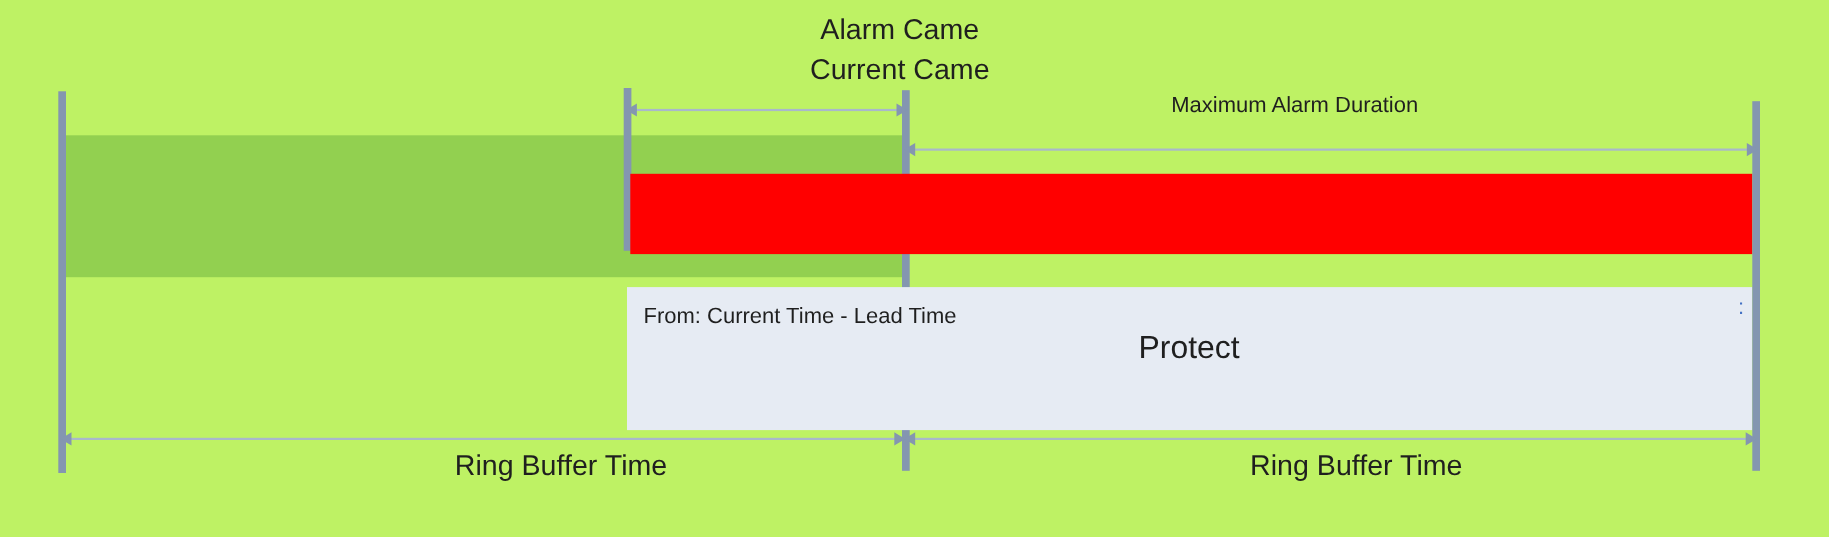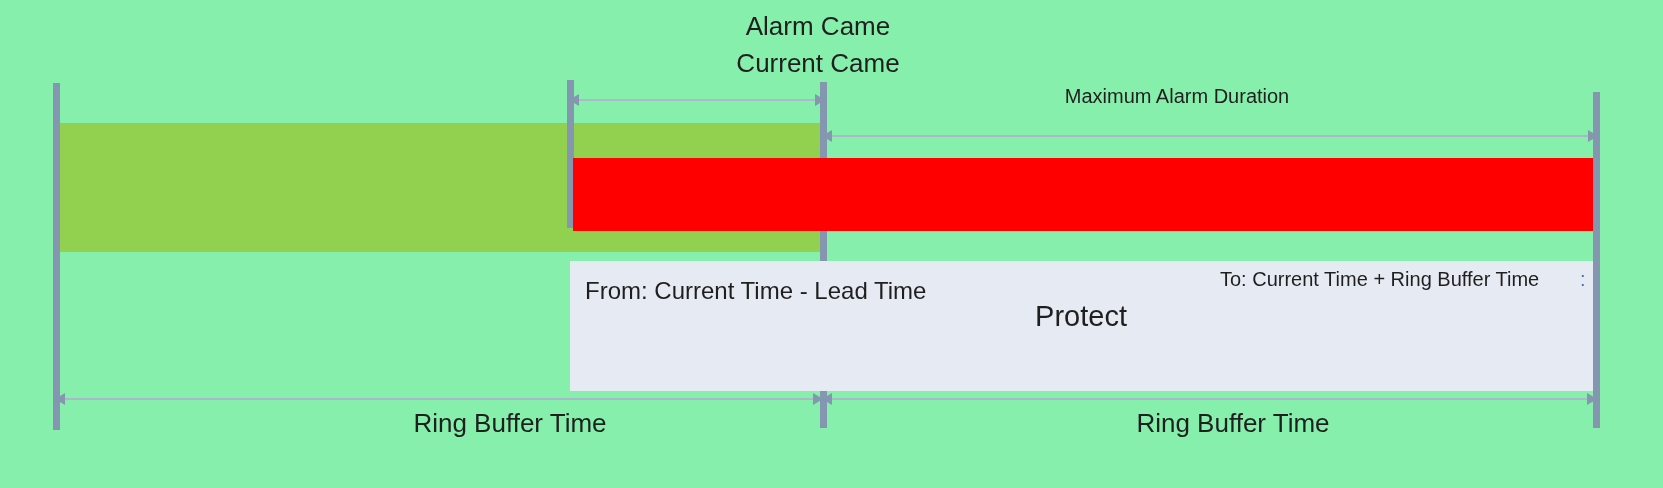--- a/index.html
+++ b/index.html
@@ -1,20 +1,20 @@
 <!DOCTYPE html>
 <html style="--pre-record-bar: #92d050; --alarm-record-bar: #ff0000; --protect-box: #e6ebf3; --tick: #8496b0; --arrow: #a9b8cb; --text: #1f1f1f; --colon: #4472c4;"><head>
 <meta charset="utf-8">
 <style>
   html, body { margin: 0; padding: 0; background: #ffffff; }
   .stage {
     position: relative;
     width: 1663px;
     height: 488px;
-    background: #86efac;
+    background: #bef264;
     overflow: hidden;
     font-family: "Liberation Sans", "DejaVu Sans", sans-serif;
     color: var(--text, #1f1f1f);
   }
   
   .bar { position: absolute; }
   .bar.green {
     left: 57px; top: 123px; width: 766px; height: 129px;
     background: var(--pre-record-bar, #92d050);
     z-index: 1;
@@ -59,21 +59,21 @@
   .arrow::after  { right: -9px; border-left: 10px solid var(--tick, #8496b0); }
   .arrow.lead-time    { left: 578px; top: 99px;  width: 238px; }
   .arrow.max-duration { left: 831px; top: 135px; width: 758px; }
   .arrow.rbt-left     { left: 64px;  top: 398px; width: 750px; }
   .arrow.rbt-right    { left: 831px; top: 398px; width: 757px; }
   
   .lbl { position: absolute; white-space: nowrap; z-index: 7; }
   .lbl.centered { transform: translateX(-50%); text-align: center; }
   .lbl.alarm-came { left: 818px; top: 8px; font-size: 26px; line-height: 37px; }
   .lbl.max-duration-lbl { left: 1177px; top: 85px; font-size: 20px; }
-  .lbl.from-lbl { left: 585px; top: 277px; font-size: 24px; text-align: right; }
+  .lbl.from-lbl { left: 585px; top: 277px; font-size: 20px; text-align: right; }
   .lbl.to-lbl { left: 1220px; top: 268px; font-size: 20px; }
   .lbl.colon-lbl { left: 1580px; top: 268px; font-size: 20px; color: var(--colon, #4472c4); }
   .lbl.protect-lbl { left: 1081px; top: 300px; font-size: 29px; }
   .lbl.rbt-lbl { top: 408px; font-size: 26px; text-align: center; }
   .lbl.rbt-lbl.left { left: 510px; }
   .lbl.rbt-lbl.right { left: 1233px; }
 </style>
 </head>
 <body>
 
@@ -97,21 +97,20 @@
 
   <div class="lbl centered alarm-came">
     <div>Alarm Came</div>
     <div>Current Came</div>
   </div>
 
   <div class="lbl centered max-duration-lbl">Maximum Alarm Duration</div>
 
   <div class="lbl from-lbl">From: Current Time - Lead Time</div>
 
-  <div class="lbl to-lbl">To: Current Time + Ring Buffer Time</div>
 
   <div class="lbl colon-lbl">:</div>
 
   <div class="lbl centered protect-lbl">Protect</div>
 
   <div class="lbl centered rbt-lbl left">Ring Buffer Time</div>
 
   <div class="lbl centered rbt-lbl right">Ring Buffer Time</div>
 
 </div>

